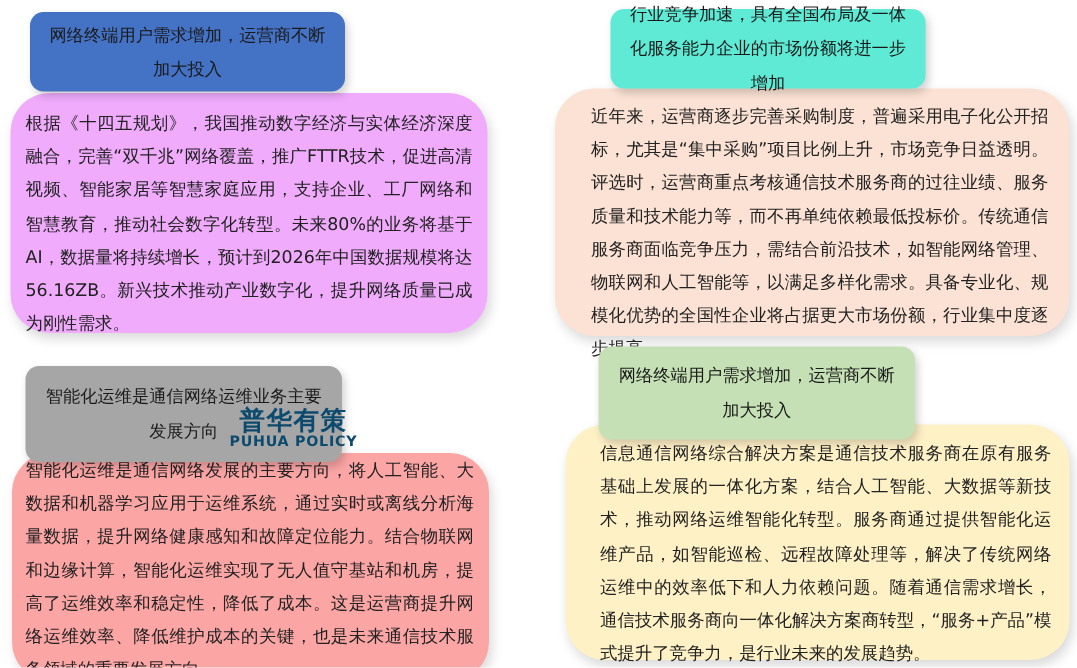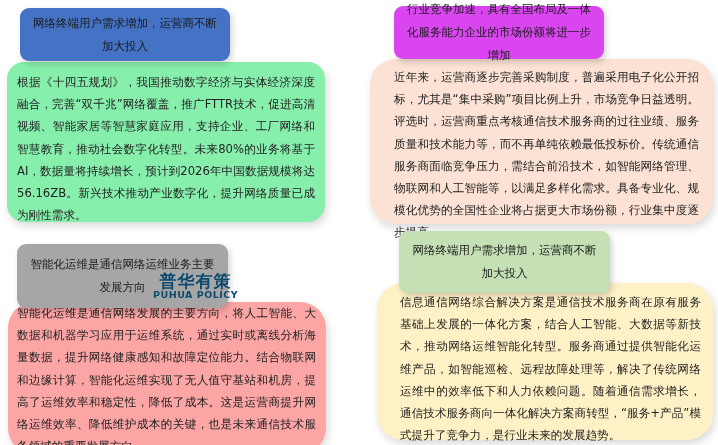--- a/index.html
+++ b/index.html
@@ -13,22 +13,22 @@
     box-shadow: 2px 3px 6px rgba(0,0,0,0.18); z-index: 2;
     display: flex; align-items: center; justify-content: center;
   }
   .body-box {
     position: absolute; border-radius: 26px; box-sizing: border-box;
     font-size: 11.6px; line-height: 22.2px; color: #222;
     box-shadow: 2px 4px 8px rgba(0,0,0,0.15); z-index: 1;
     text-align: justify;
   }
   #hdr-tl { left: 20px; top: 8px; width: 210px; height: 53px; background: #4472c4; color: #1a1a1a; }
-  #body-tl { left: 7px; top: 62px; width: 318px; height: 160px; background: #86efac; padding: 9px 10px 10px 10px; border-radius: 17px; }
-  #hdr-tr { left: 394px; top: 6px; width: 210px; height: 53px; background: #d946ef; color: #1a1a1a; }
+  #body-tl { left: 7px; top: 62px; width: 318px; height: 160px; background: #f0abfc; padding: 9px 10px 10px 10px; }
+  #hdr-tr { left: 407px; top: 6px; width: 210px; height: 53px; background: #5eead4; color: #1a1a1a; }
   #body-tr { left: 370px; top: 59px; width: 343px; height: 165px; background: #fbe2d4; padding: 7px 14px 10px 24px; }
   #hdr-bl { left: 17px; top: 244px; width: 211px; height: 64px; background: #a6a6a6; color: #1a1a1a; }
   #body-bl { left: 8px; top: 302px; width: 318px; height: 152px; background: #fca5a5; padding: 0 10px 10px 9px; }
   #hdr-br { left: 399px; top: 231px; width: 211px; height: 62px; background: #c5e0b4; color: #1a1a1a; }
   #body-br { left: 377px; top: 283px; width: 336px; height: 157px; background: #fff1c6; padding: 8px 12px 10px 23px; }
   .wm {
     position: absolute; left: 153px; top: 272px; z-index: 3; text-align: center;
     color: #0c4a6e; font-weight: bold;
   }
   .wm .cn { font-size: 17px; line-height: 18px; letter-spacing: 1px; }

